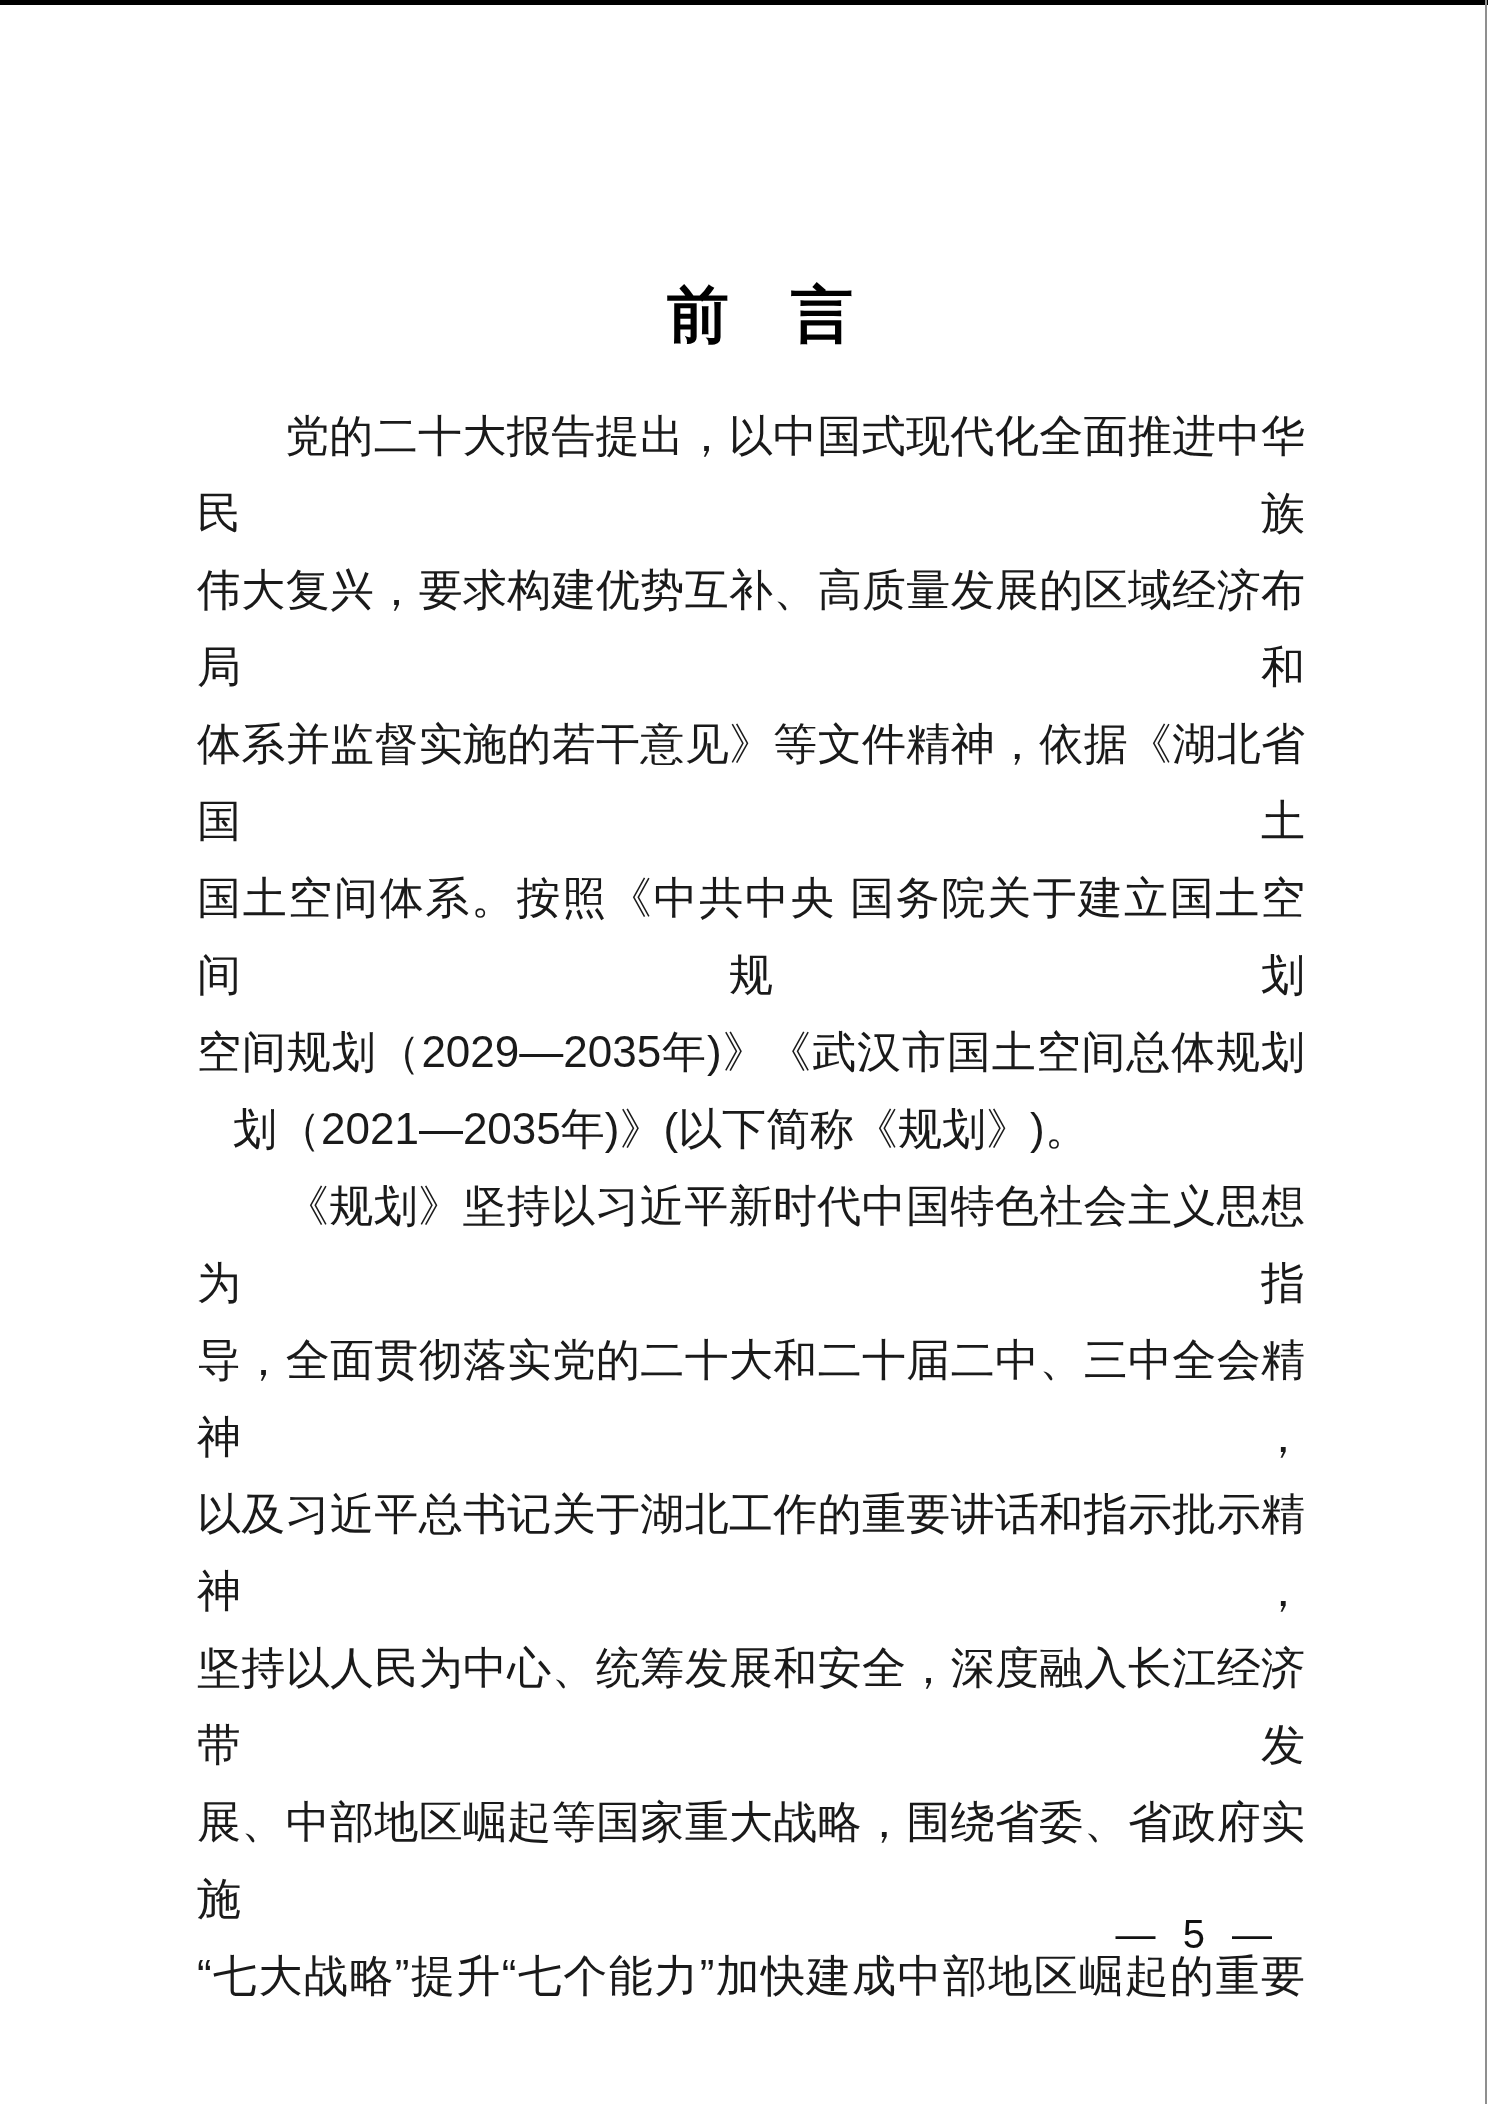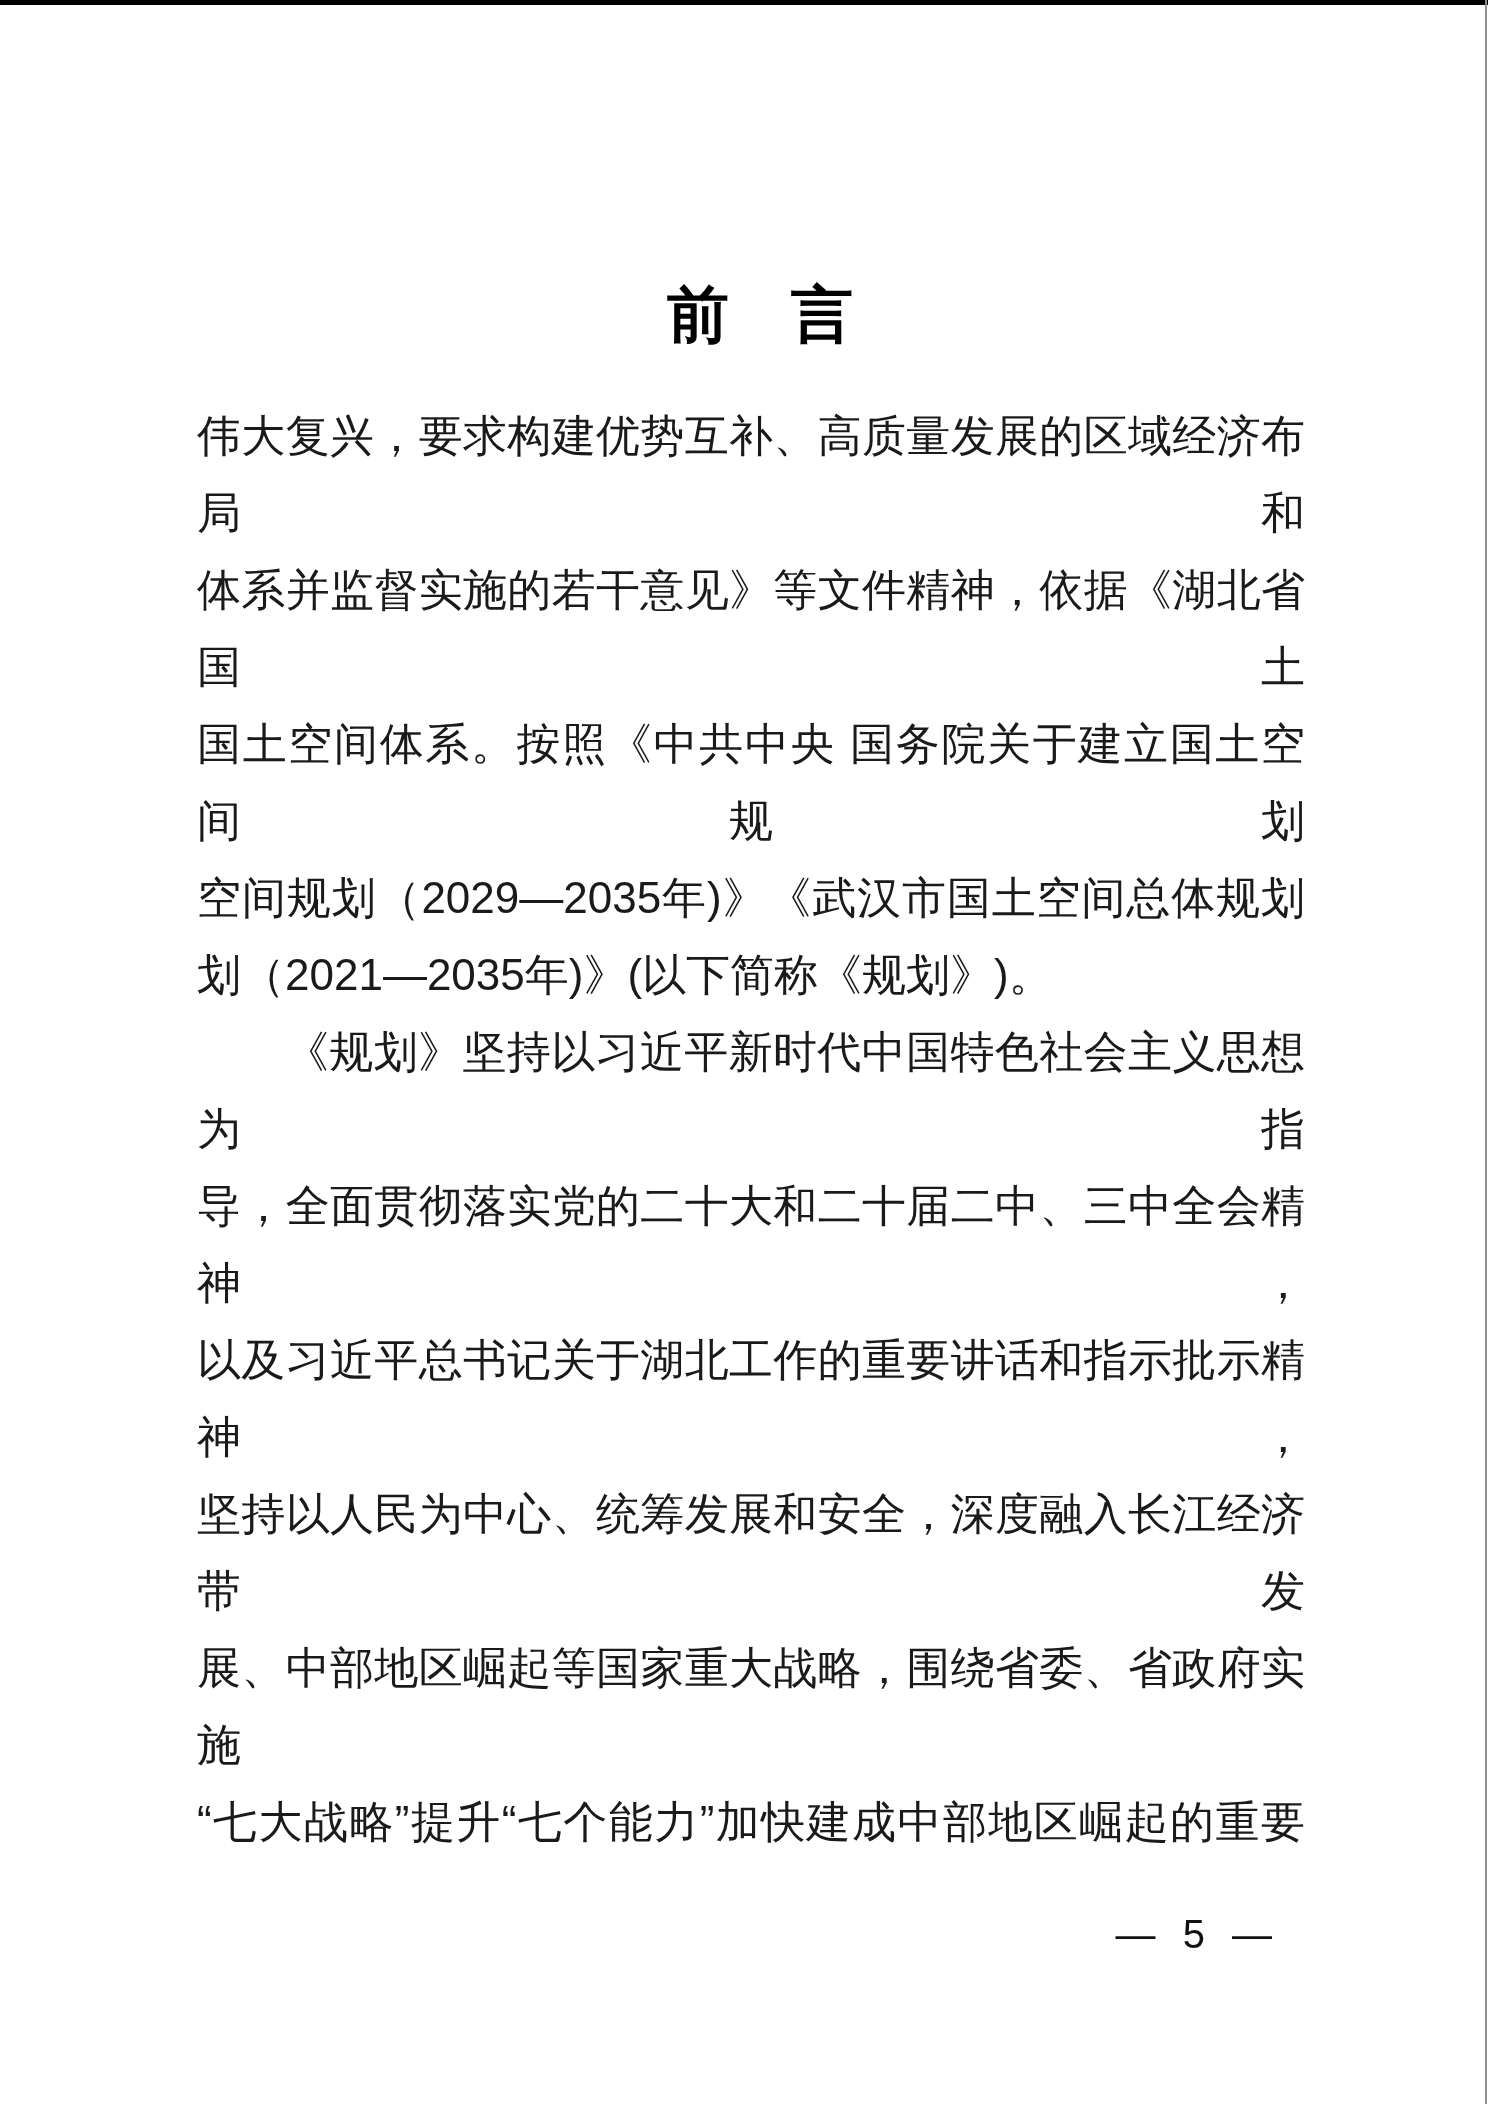--- a/index.html
+++ b/index.html
@@ -55,20 +55,21 @@
   .line {
     text-align: justify;
     text-align-last: justify;
     text-justify: inter-character;
   }
   .line.indent {
     text-indent: 88px;
   }
   .line.para-end {
     text-align-last: left;
+    margin-left: 36px;
   }
   .page-number {
     position: absolute;
     top: 1912px;
     right: 208px;
     font-size: 40px;
     letter-spacing: 8px;
     color: #111111;
   }
 </style>
@@ -76,20 +77,21 @@
 <body>
 
 <div class="page">
   <div class="top-edge"></div>
   <div class="right-edge"></div>
 
   <h1 class="title">前　言</h1>
 
   <div class="body-text">
 
+  <div class="line indent">党的二十大报告提出，以中国式现代化全面推进中华民族</div>
       <div class="line">伟大复兴，要求构建优势互补、高质量发展的区域经济布局和</div>
       <div class="line">体系并监督实施的若干意见》等文件精神，依据《湖北省国土</div>
       <div class="line">国土空间体系。按照《中共中央 国务院关于建立国土空间规划</div>
       <div class="line">空间规划（2029—2035年)》《武汉市国土空间总体规划</div>
       <div class="line para-end">划（2021—2035年)》(以下简称《规划》)。</div>
       <div class="line indent">《规划》坚持以习近平新时代中国特色社会主义思想为指</div>
       <div class="line">导，全面贯彻落实党的二十大和二十届二中、三中全会精神，</div>
       <div class="line">以及习近平总书记关于湖北工作的重要讲话和指示批示精神，</div>
       <div class="line">坚持以人民为中心、统筹发展和安全，深度融入长江经济带发</div>
       <div class="line">展、中部地区崛起等国家重大战略，围绕省委、省政府实施</div>

